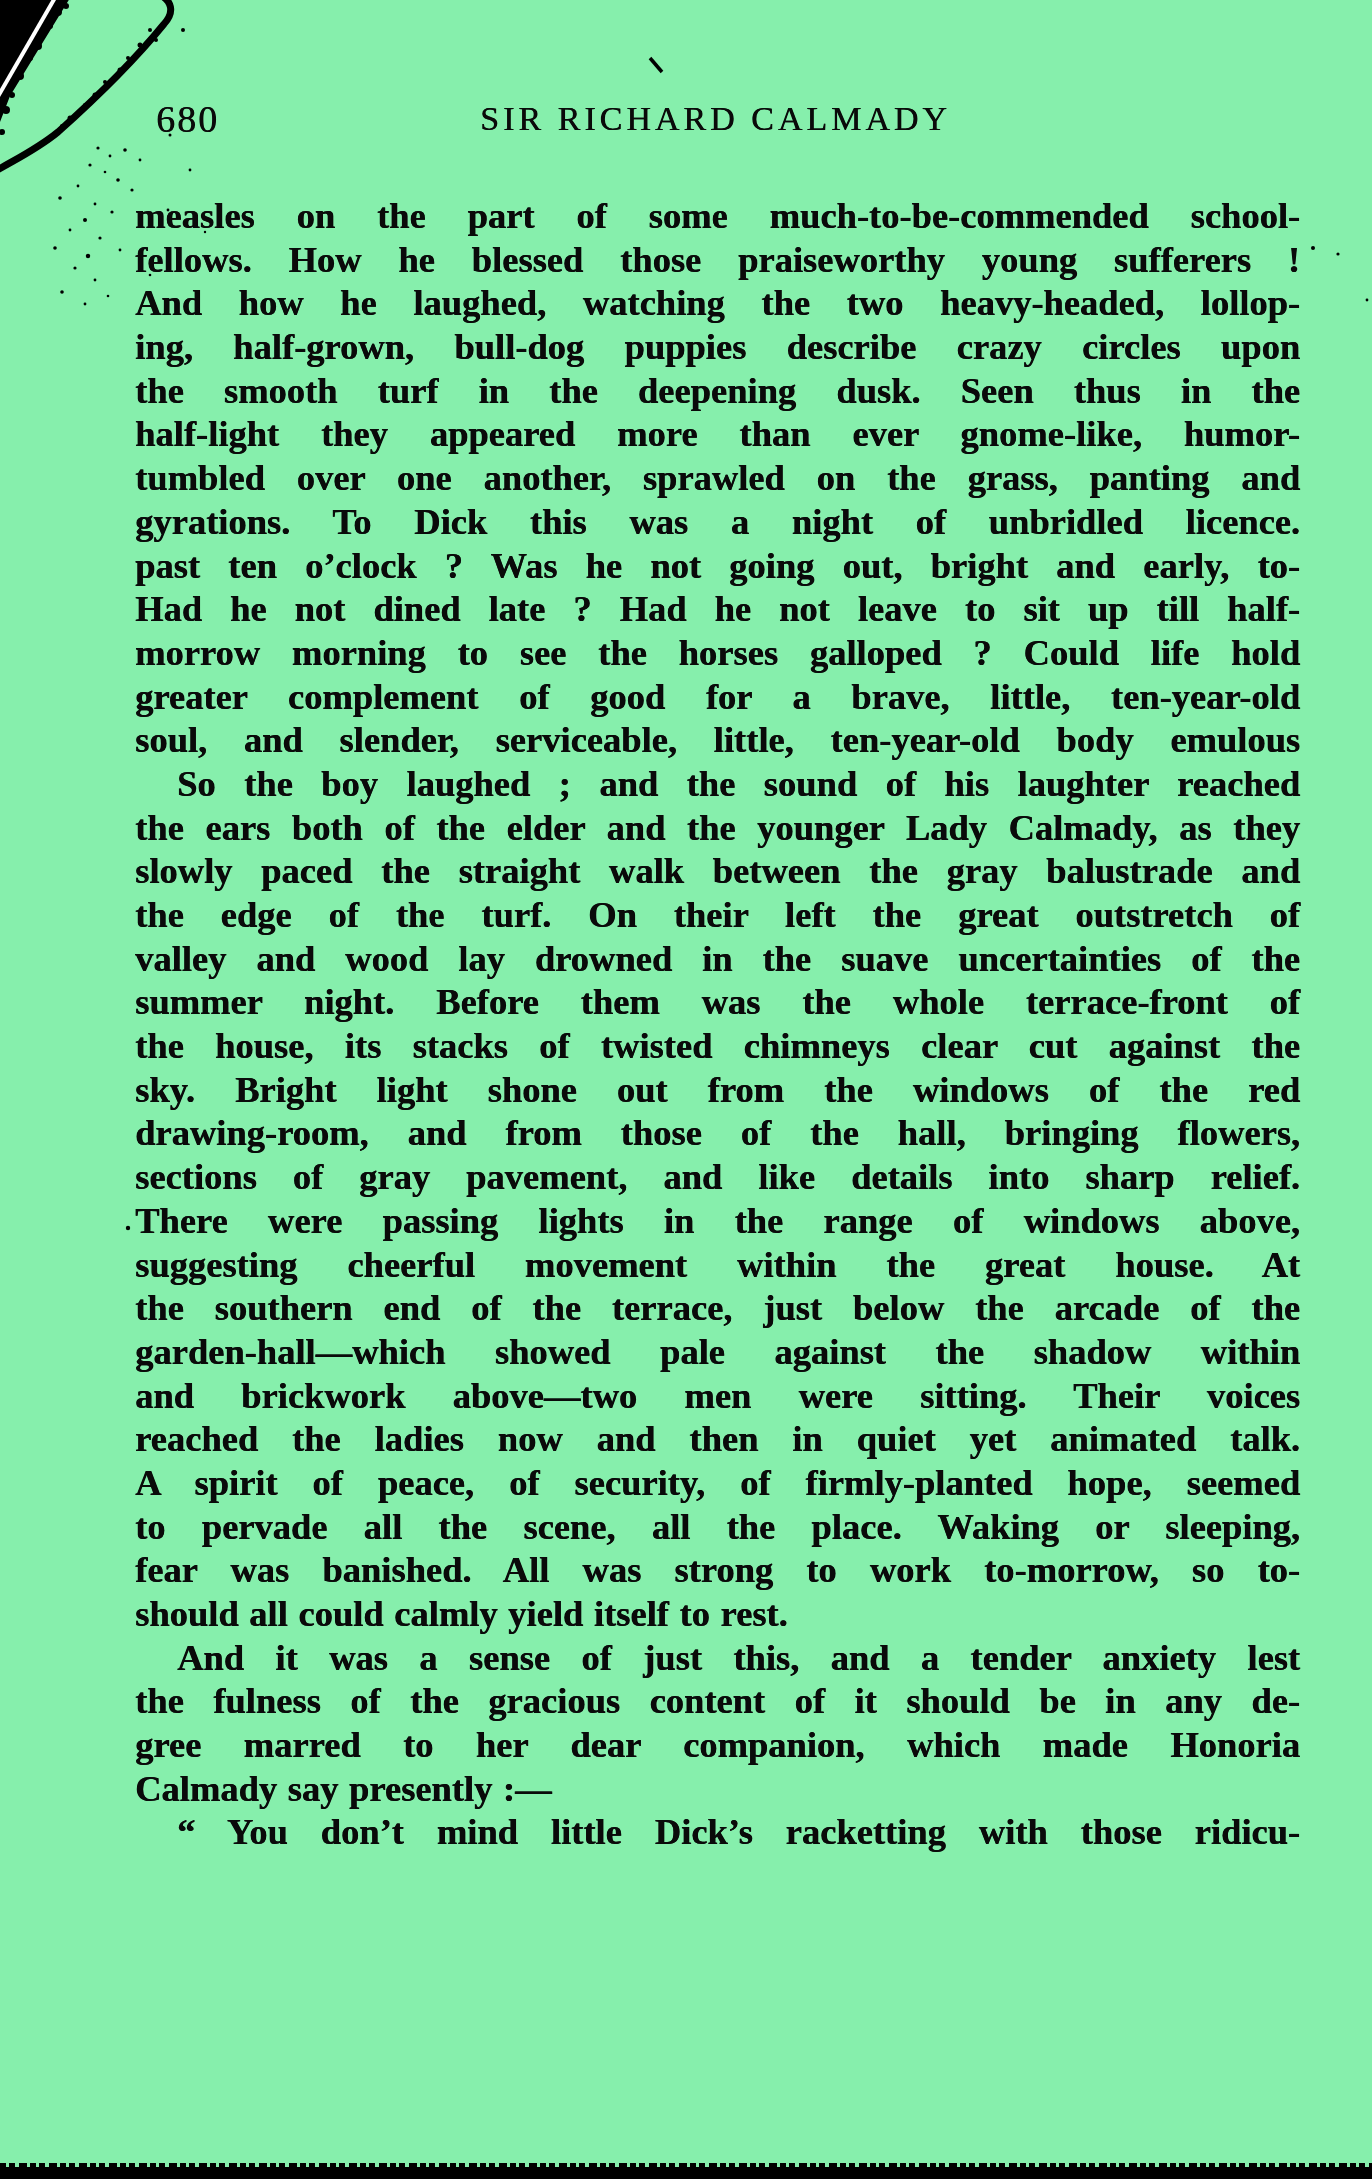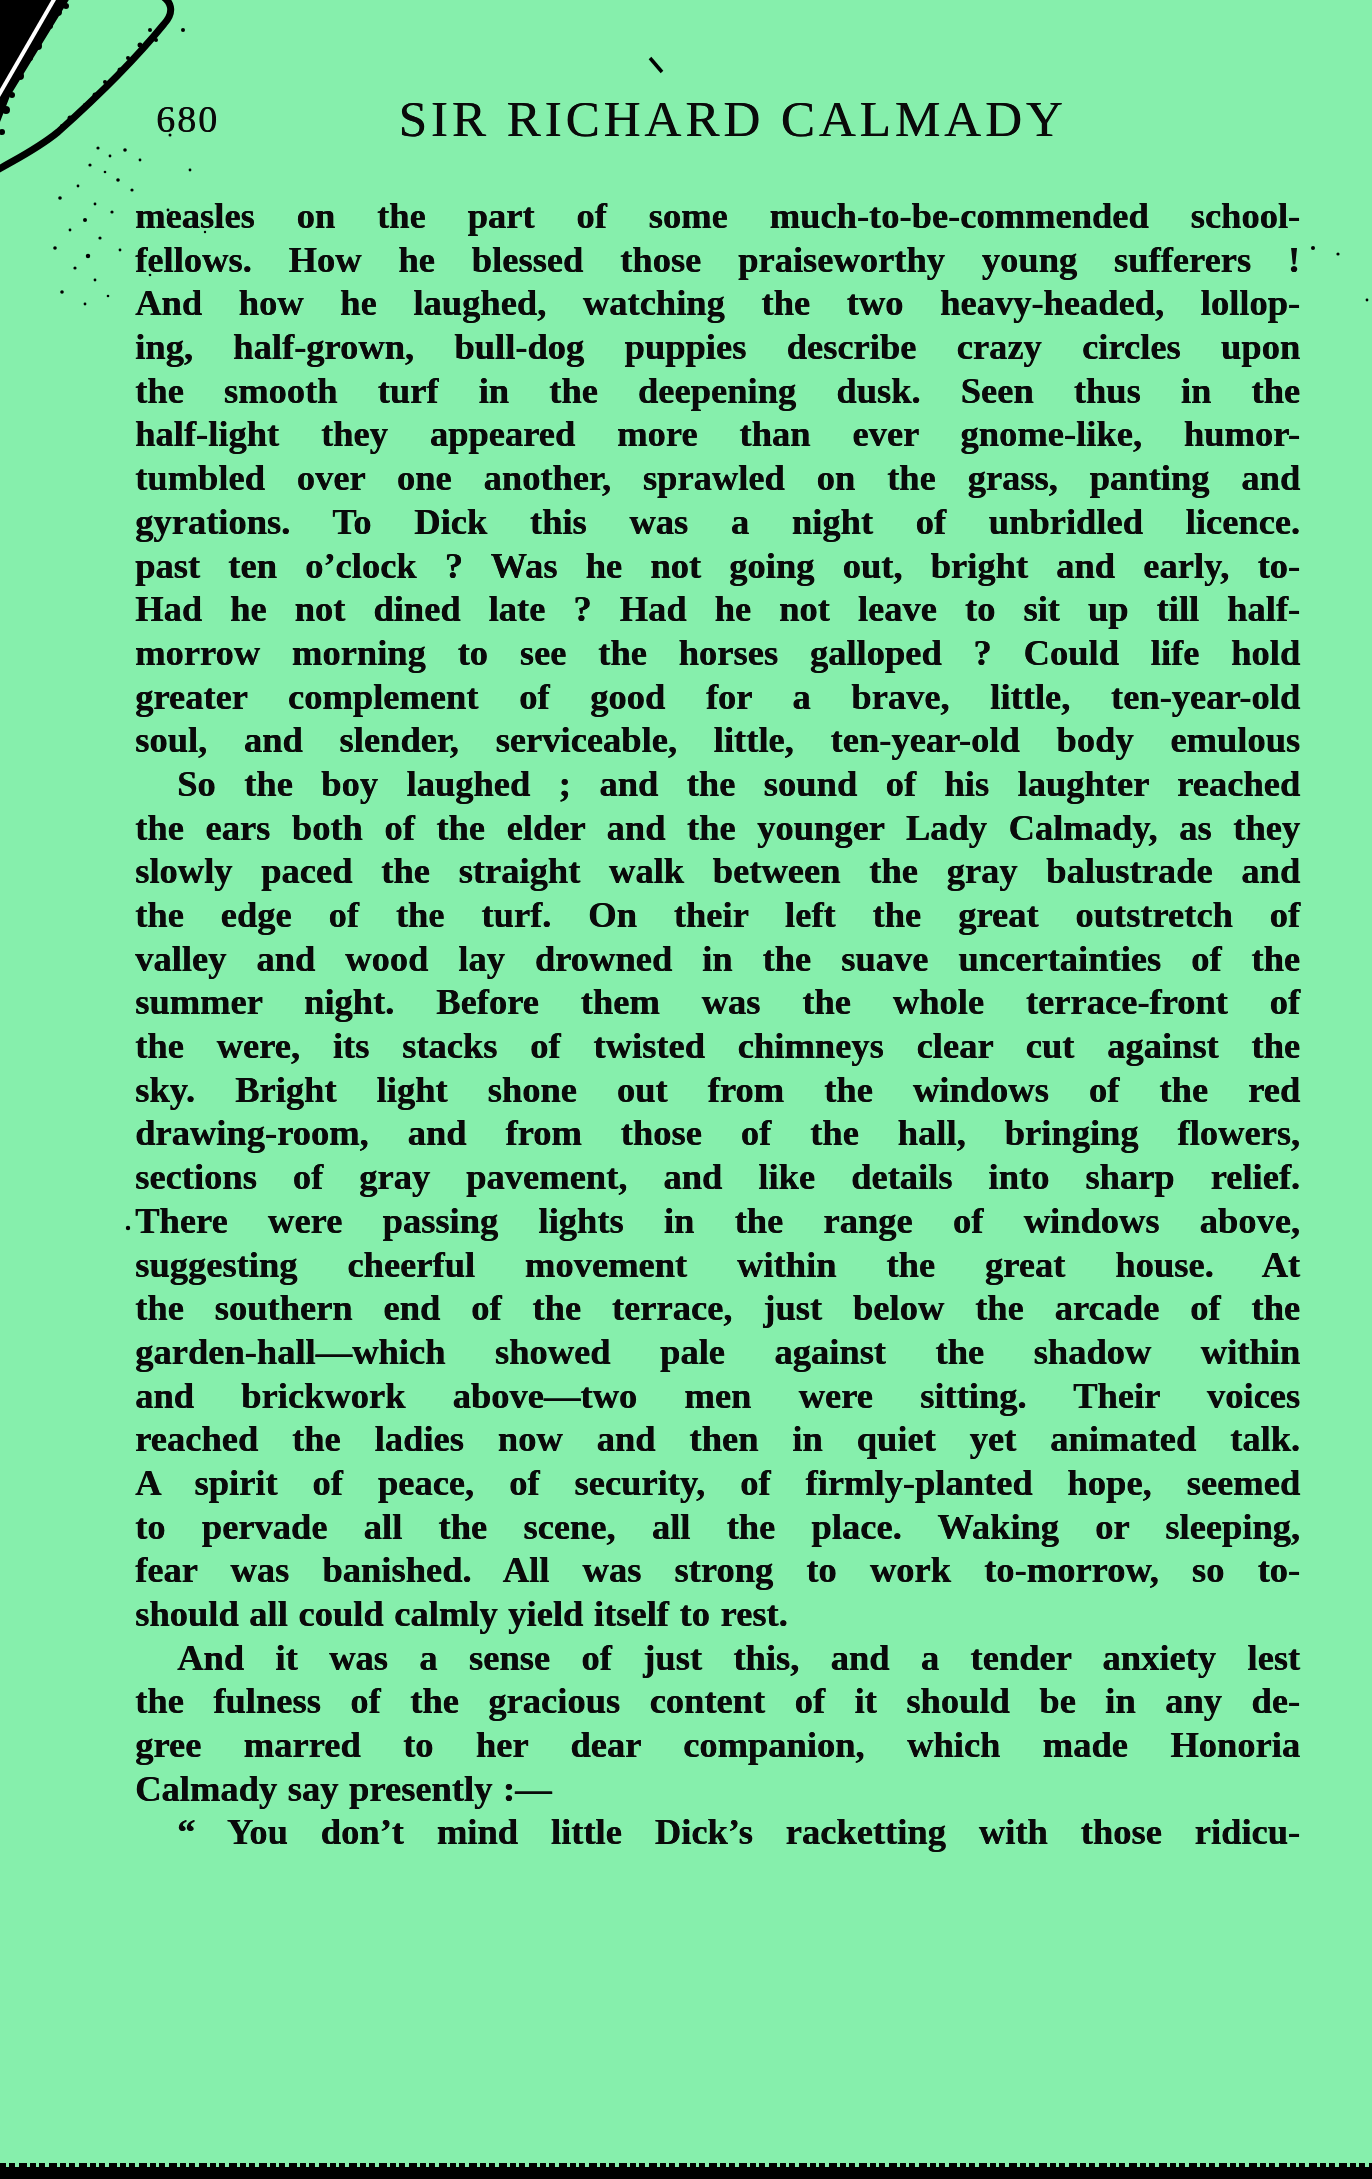--- a/index.html
+++ b/index.html
@@ -21,24 +21,24 @@
   .hdr-num {
     position: absolute;
     left: 156px; top: 98px;
     font-size: 38px;
     line-height: 42px;
     letter-spacing: 2px;
     text-shadow: 0.5px 0 0 currentColor;
   }
   .hdr-title {
     position: absolute;
-    left: 135px; top: 96px;
+    left: 118px; top: 96px;
     width: 1165px;
     text-align: center;
-    font-size: 51px;
+    font-size: 34px;
     line-height: 46px;
     letter-spacing: 4px;
     text-indent: 30px;
     text-shadow: 0.5px 0 0 currentColor;
   }
   .body-text {
     position: absolute;
     left: 135px; top: 194px;
     width: 1165px;
     font-size: 36.5px;
@@ -168,21 +168,21 @@
     <div class="ln">Had he not dined late ?  Had he not leave to sit up till half-</div>
     <div class="ln">morrow morning to see the horses galloped ?  Could life hold</div>
     <div class="ln">greater complement of good for a brave, little, ten-year-old</div>
     <div class="ln">soul, and slender, serviceable, little, ten-year-old body emulous</div>
     <div class="ln ind">So the boy laughed ; and the sound of his laughter reached</div>
     <div class="ln">the ears both of the elder and the younger Lady Calmady, as they</div>
     <div class="ln">slowly paced the straight walk between the gray balustrade and</div>
     <div class="ln">the edge of the turf.  On their left the great outstretch of</div>
     <div class="ln">valley and wood lay drowned in the suave uncertainties of the</div>
     <div class="ln">summer night.  Before them was the whole terrace-front of</div>
-    <div class="ln">the were, its stacks of twisted chimneys clear cut against the</div>
+    <div class="ln">the house, its stacks of twisted chimneys clear cut against the</div>
     <div class="ln">sky.  Bright light shone out from the windows of the red</div>
     <div class="ln">drawing-room, and from those of the hall, bringing flowers,</div>
     <div class="ln">sections of gray pavement, and like details into sharp relief.</div>
     <div class="ln">There were passing lights in the range of windows above,</div>
     <div class="ln">suggesting cheerful movement within the great house.  At</div>
     <div class="ln">the southern end of the terrace, just below the arcade of the</div>
     <div class="ln">garden-hall—which showed pale against the shadow within</div>
     <div class="ln">and brickwork above—two men were sitting.  Their voices</div>
     <div class="ln">reached the ladies now and then in quiet yet animated talk.</div>
     <div class="ln">A spirit of peace, of security, of firmly-planted hope, seemed</div>

